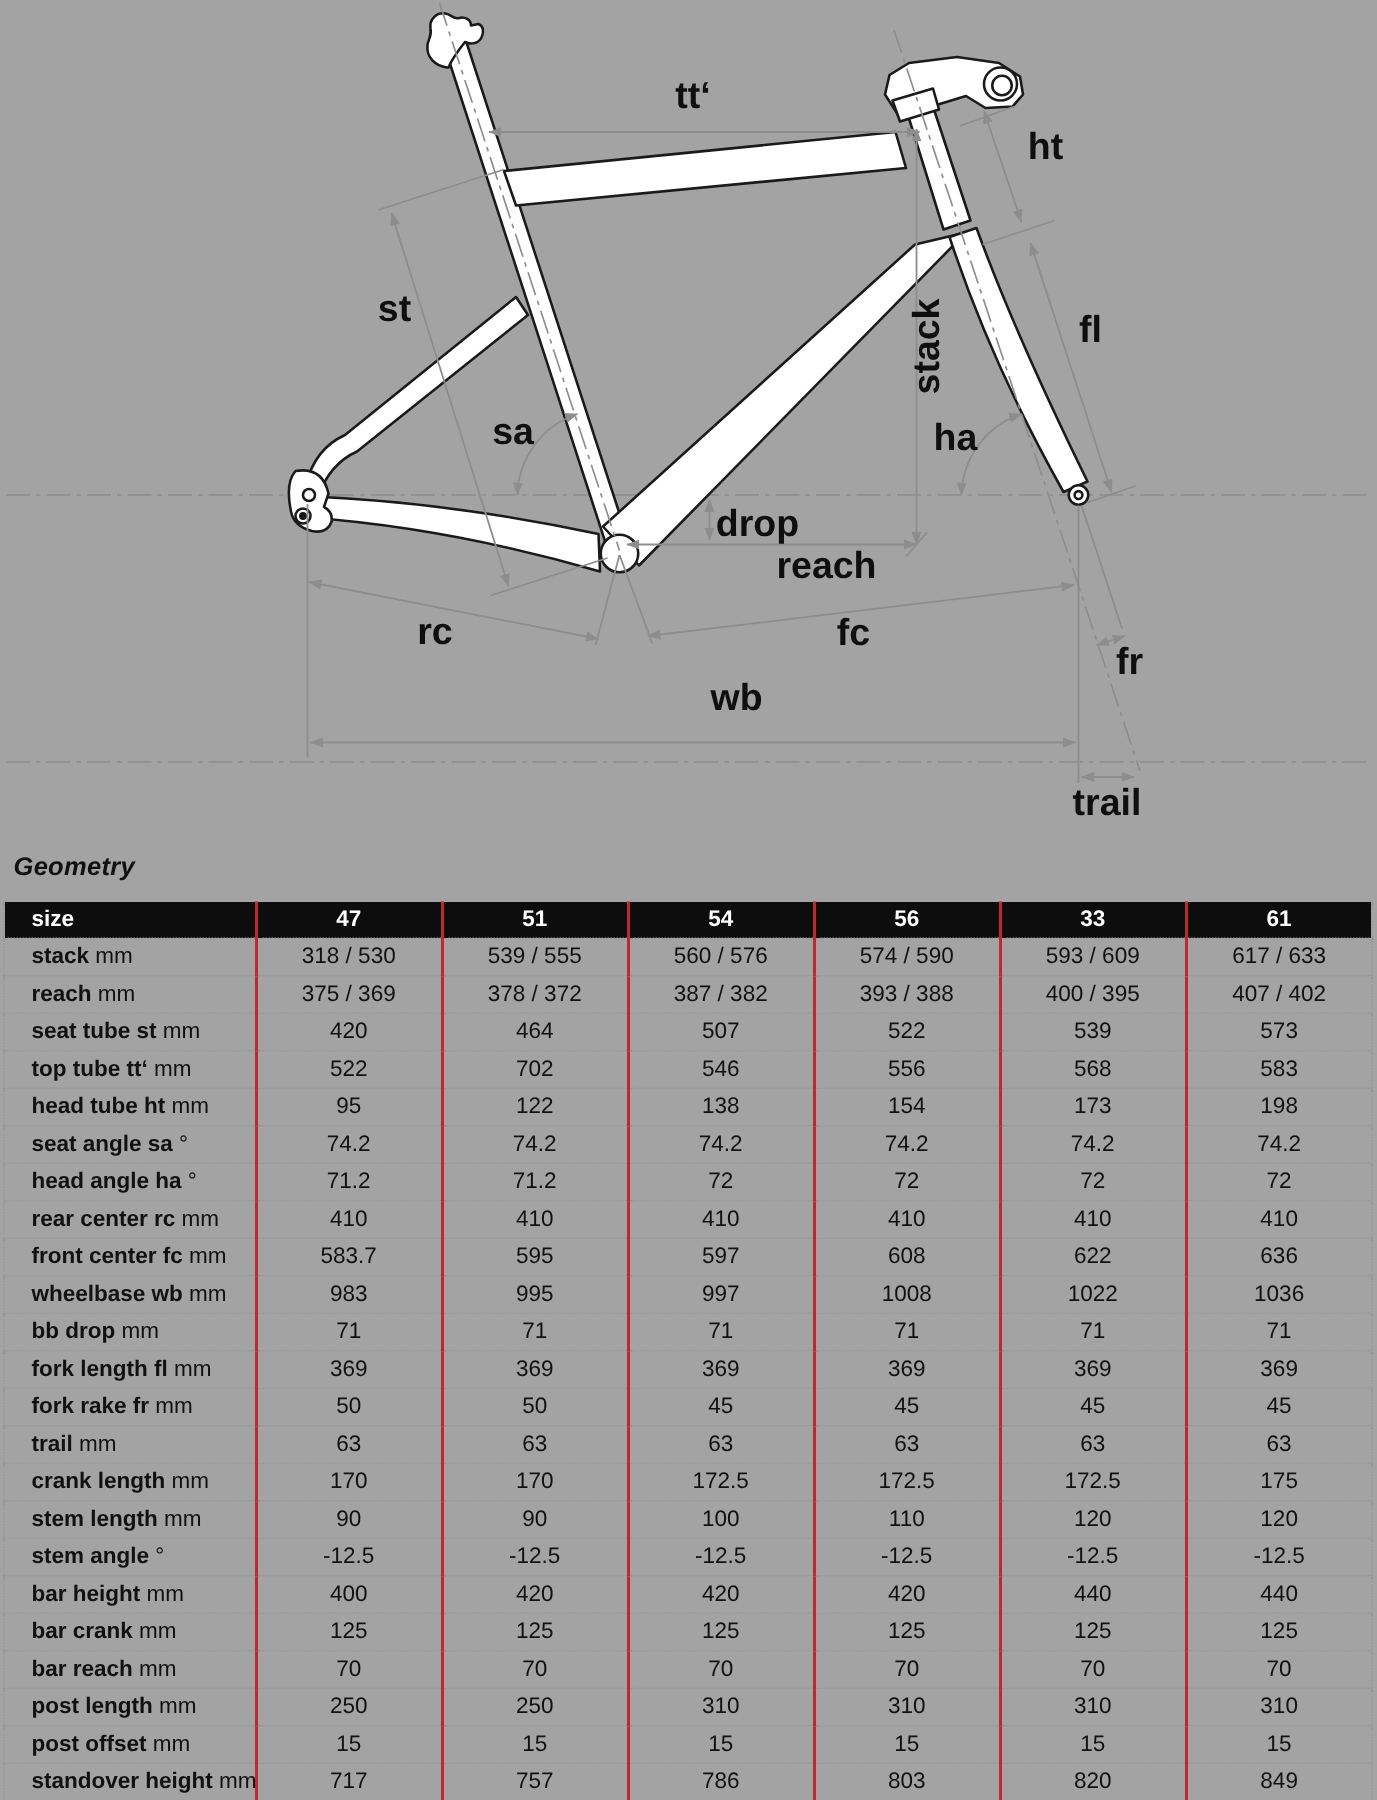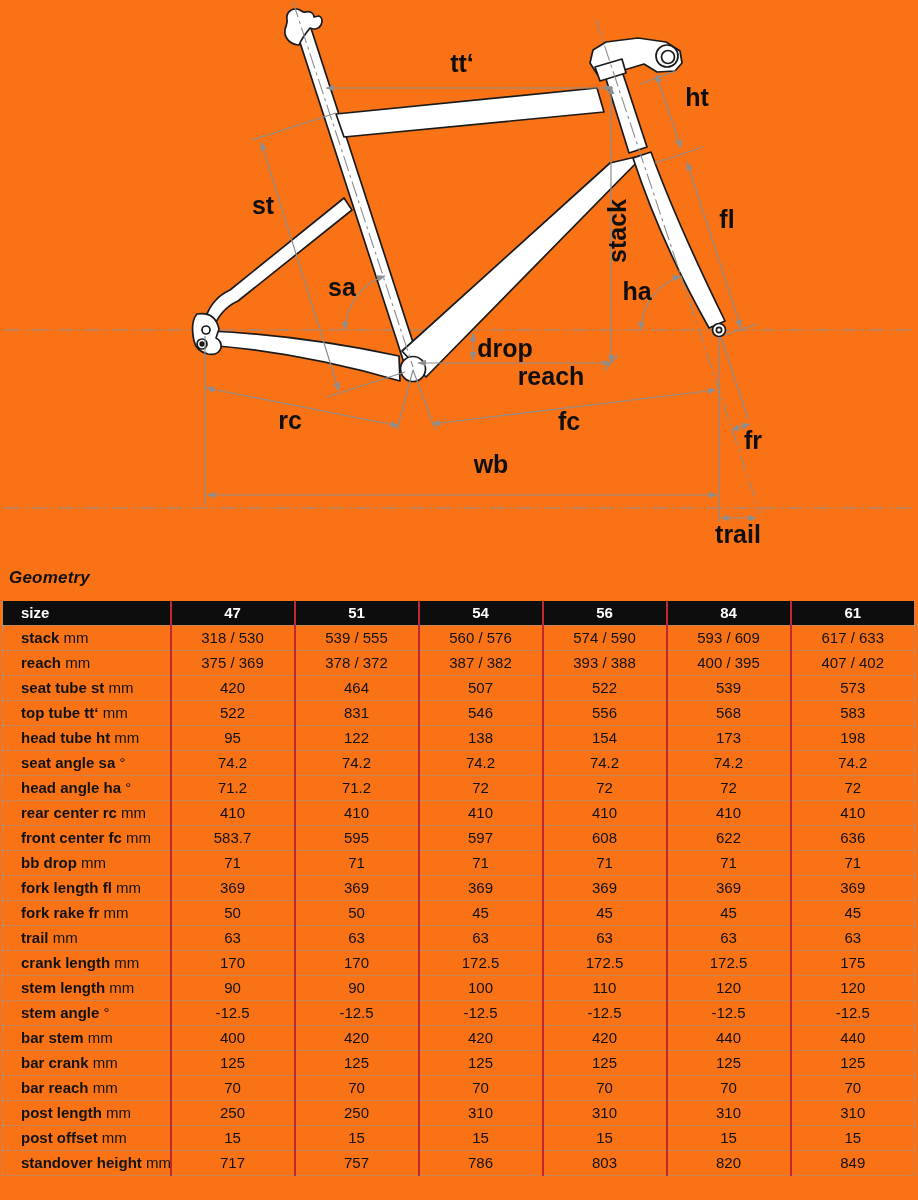--- a/index.html
+++ b/index.html
@@ -1,16 +1,16 @@
 <!DOCTYPE html>
 <html><head>
 <meta charset="utf-8">
 <style>
   html,body{margin:0;padding:0;background:#ffffff;}
-  .page{position:relative;width:918px;height:1200px;background:#f97316;overflow:hidden;
+  .page{position:relative;width:918px;height:1200px;background:#a3a3a3;overflow:hidden;
         font-family:"Liberation Sans",sans-serif;color:#111;}
   .diagram{position:absolute;left:0;top:0;}
   .geo-title{position:absolute;left:9px;top:568px;font-size:17px;font-weight:bold;letter-spacing:.2px;font-style:italic;}
   table.geo{position:absolute;left:2px;top:601px;width:913px;border-collapse:collapse;table-layout:fixed;
             font-size:15px;border-left:1px dotted #979797;border-right:1px dotted #979797;
             border-bottom:1px dotted #979797;}
   table.geo col.c-lab{width:168px;}
   table.geo th,table.geo td{height:24px;padding:0;line-height:24px;vertical-align:middle;
             white-space:nowrap;overflow:hidden;}
   table.geo thead th{background:#0d0d0d;color:#ffffff;font-weight:bold;}
@@ -124,21 +124,21 @@
         <col>
         <col>
     </colgroup>
     <thead>
       <tr>
         <th class="lab">size</th>
       <th class="val">47</th>
           <th class="val">51</th>
           <th class="val">54</th>
           <th class="val">56</th>
-          <th class="val">84</th>
+          <th class="val">33</th>
           <th class="val">61</th>
         </tr>
     </thead>
     <tbody>
         <tr>
           <td class="lab"><b>stack</b><span> mm</span></td>
           <td class="val">318 / 530</td>
           <td class="val">539 / 555</td>
           <td class="val">560 / 576</td>
           <td class="val">574 / 590</td>
@@ -159,21 +159,21 @@
           <td class="val">420</td>
           <td class="val">464</td>
           <td class="val">507</td>
           <td class="val">522</td>
           <td class="val">539</td>
           <td class="val">573</td>
         </tr>
         <tr>
           <td class="lab"><b>top tube tt‘</b><span> mm</span></td>
           <td class="val">522</td>
-          <td class="val">831</td>
+          <td class="val">702</td>
           <td class="val">546</td>
           <td class="val">556</td>
           <td class="val">568</td>
           <td class="val">583</td>
         </tr>
         <tr>
           <td class="lab"><b>head tube ht</b><span> mm</span></td>
           <td class="val">95</td>
           <td class="val">122</td>
           <td class="val">138</td>
@@ -211,20 +211,29 @@
         <tr>
           <td class="lab"><b>front center fc</b><span> mm</span></td>
           <td class="val">583.7</td>
           <td class="val">595</td>
           <td class="val">597</td>
           <td class="val">608</td>
           <td class="val">622</td>
           <td class="val">636</td>
         </tr>
         <tr>
+          <td class="lab"><b>wheelbase wb</b><span> mm</span></td>
+          <td class="val">983</td>
+          <td class="val">995</td>
+          <td class="val">997</td>
+          <td class="val">1008</td>
+          <td class="val">1022</td>
+          <td class="val">1036</td>
+        </tr>
+        <tr>
           <td class="lab"><b>bb drop</b><span> mm</span></td>
           <td class="val">71</td>
           <td class="val">71</td>
           <td class="val">71</td>
           <td class="val">71</td>
           <td class="val">71</td>
           <td class="val">71</td>
         </tr>
         <tr>
           <td class="lab"><b>fork length fl</b><span> mm</span></td>
@@ -274,21 +283,21 @@
         <tr>
           <td class="lab"><b>stem angle</b><span> °</span></td>
           <td class="val">-12.5</td>
           <td class="val">-12.5</td>
           <td class="val">-12.5</td>
           <td class="val">-12.5</td>
           <td class="val">-12.5</td>
           <td class="val">-12.5</td>
         </tr>
         <tr>
-          <td class="lab"><b>bar stem</b><span> mm</span></td>
+          <td class="lab"><b>bar height</b><span> mm</span></td>
           <td class="val">400</td>
           <td class="val">420</td>
           <td class="val">420</td>
           <td class="val">420</td>
           <td class="val">440</td>
           <td class="val">440</td>
         </tr>
         <tr>
           <td class="lab"><b>bar crank</b><span> mm</span></td>
           <td class="val">125</td>

